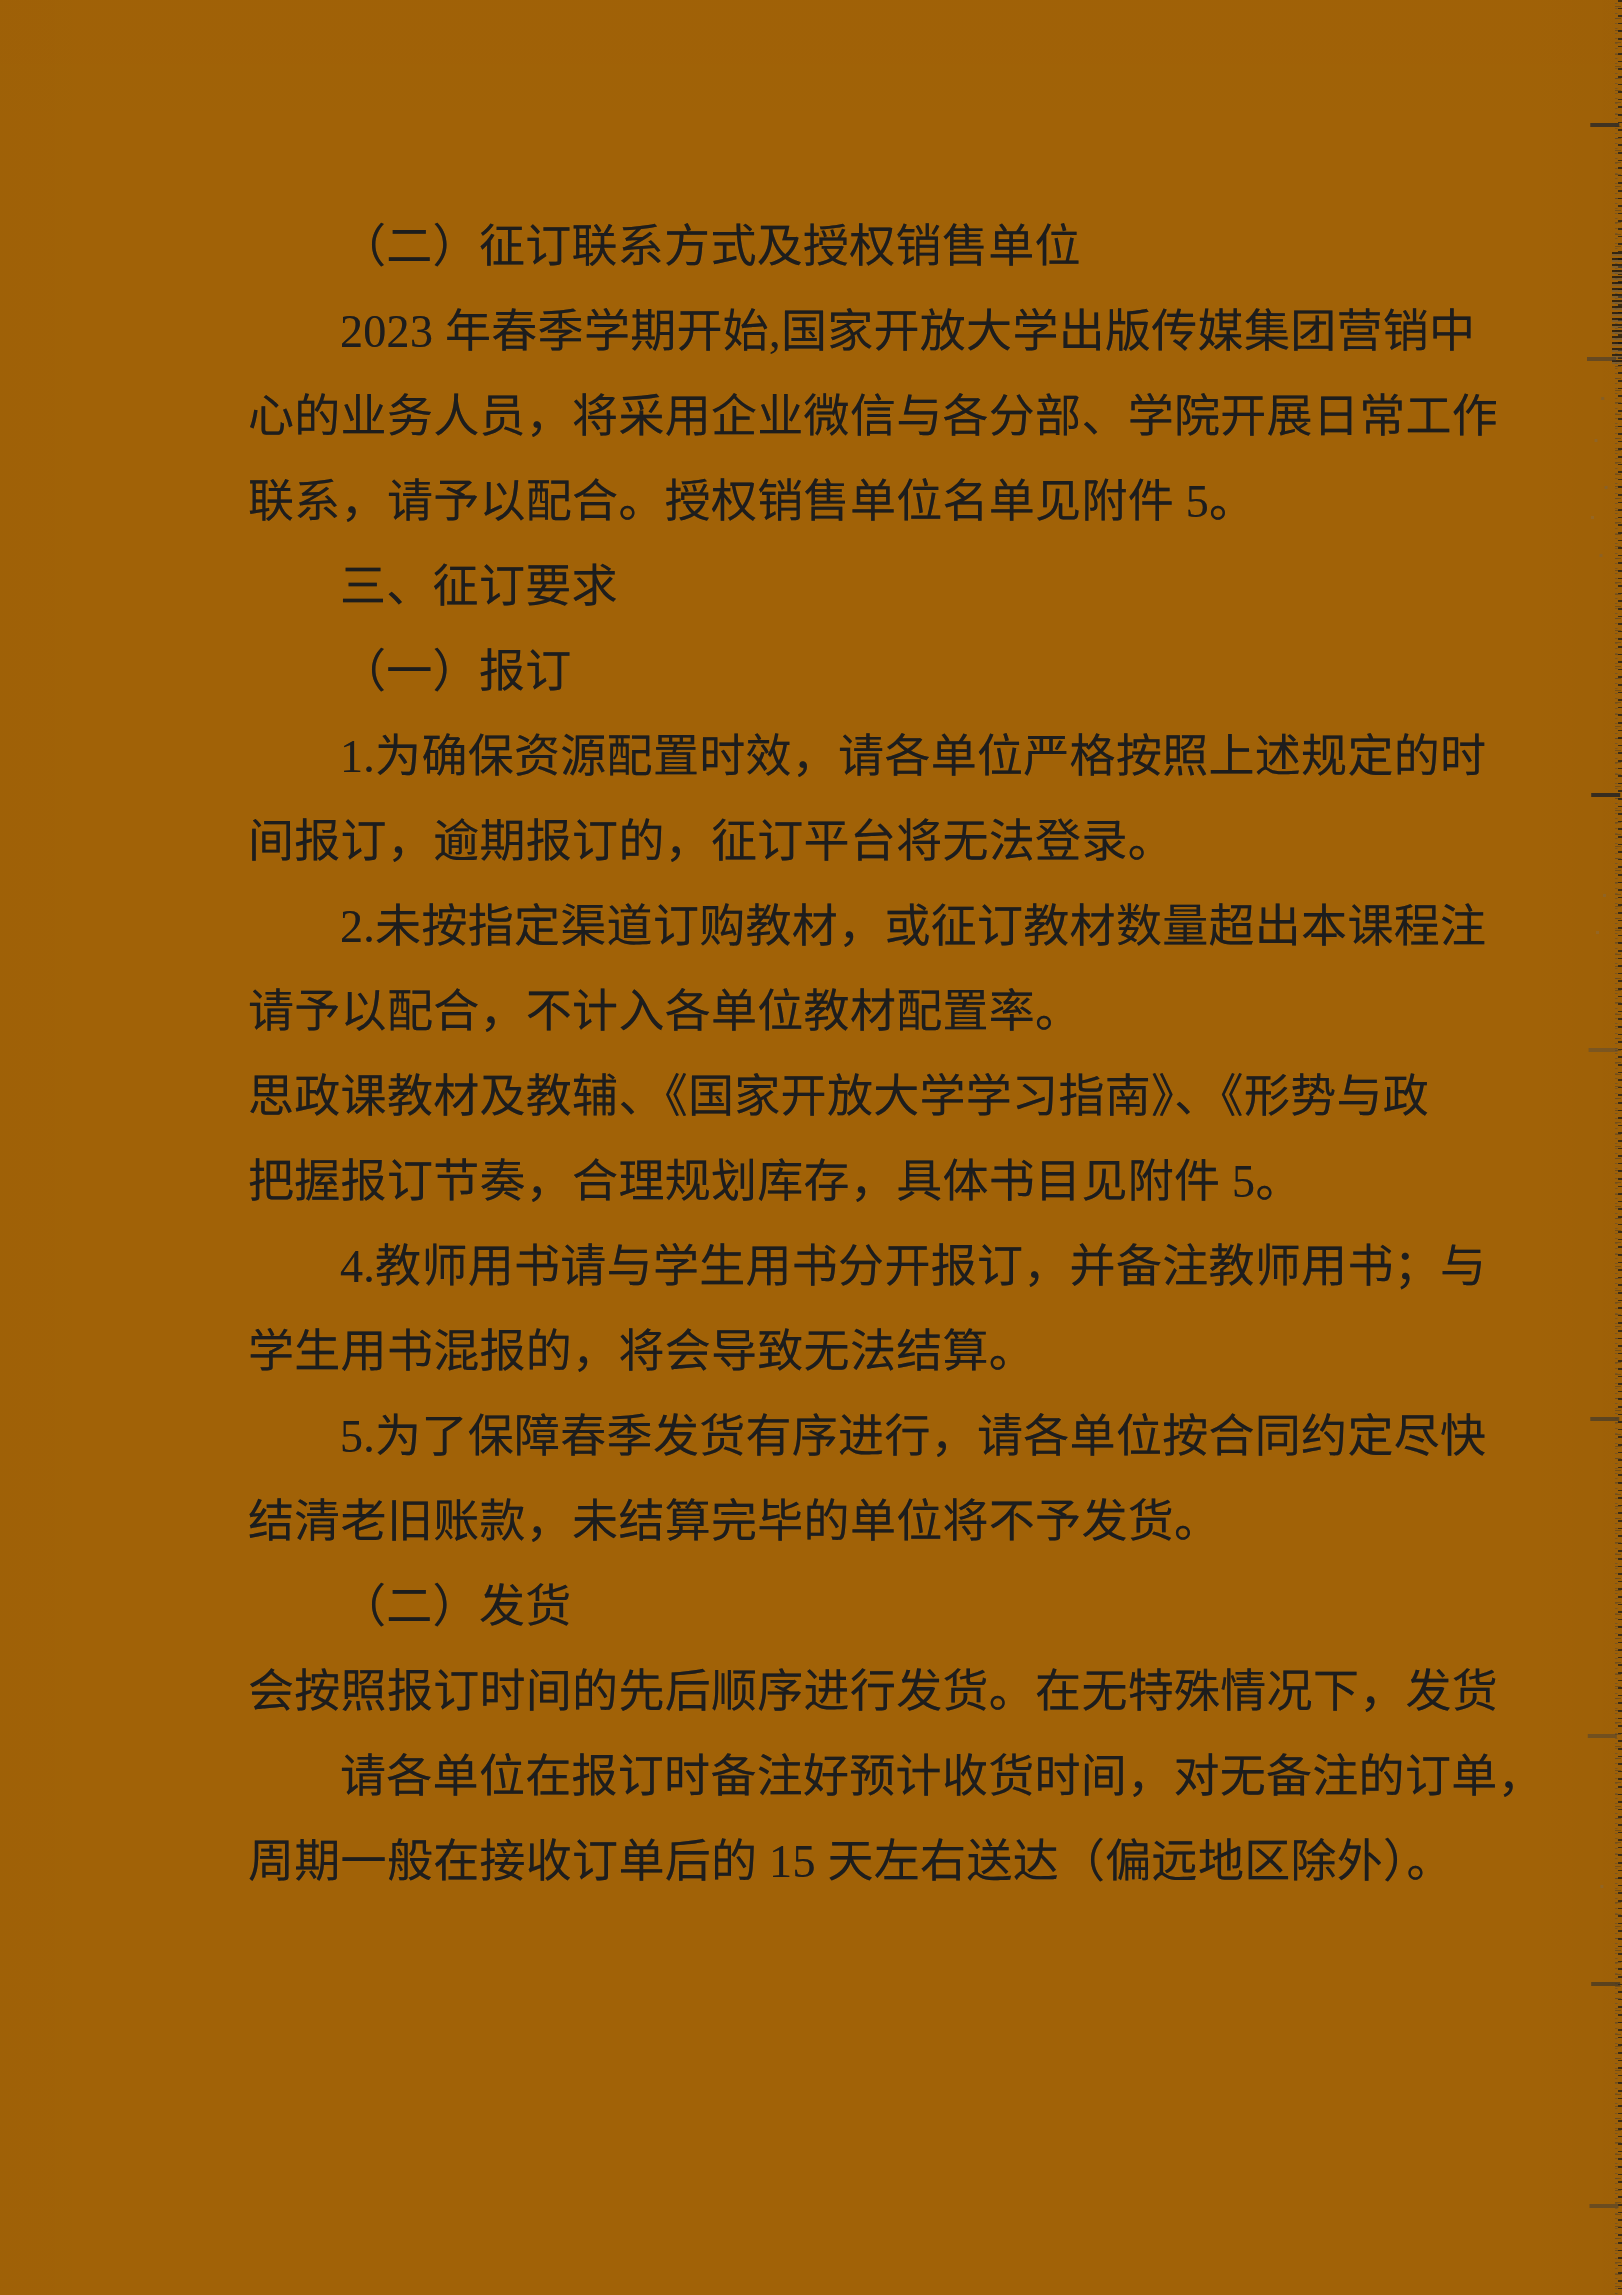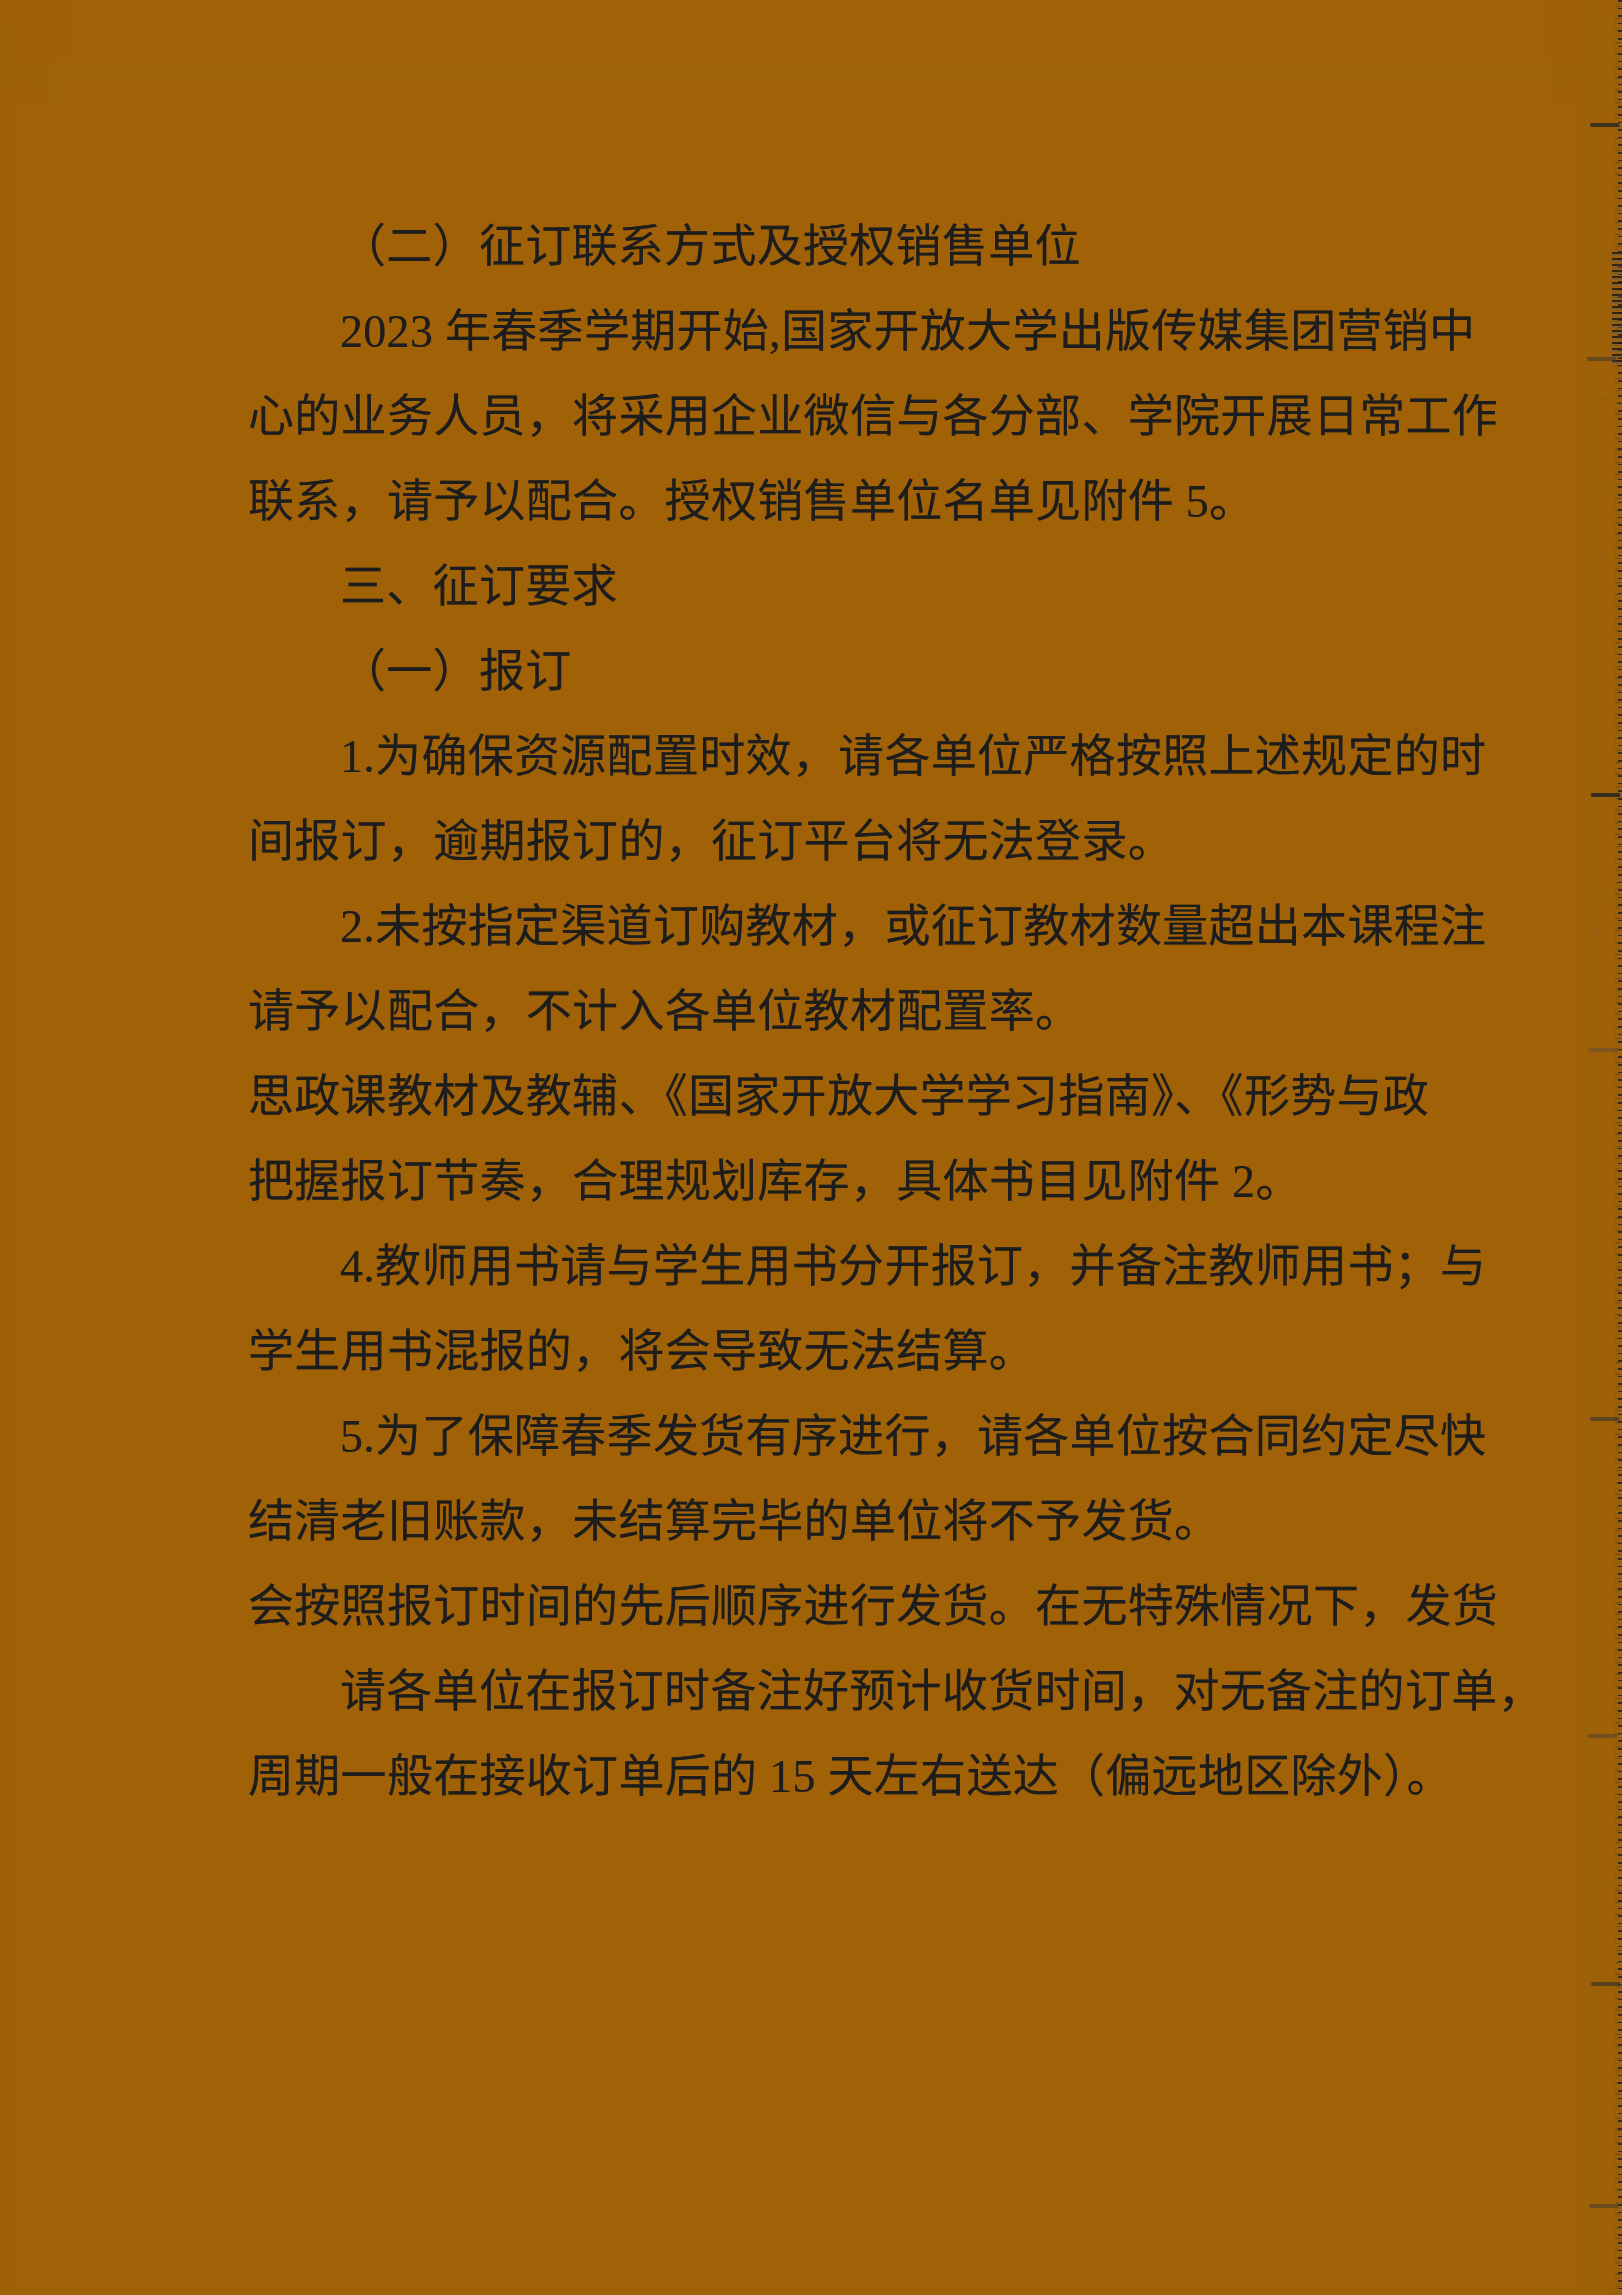--- a/index.html
+++ b/index.html
@@ -127,25 +127,26 @@
     <div class="line indent">2023 年春季学期开始,国家开放大学出版传媒集团营销中</div>
     <div class="line">心的业务人员，将采用企业微信与各分部、学院开展日常工作</div>
     <div class="line">联系，请予以配合。授权销售单位名单见附件 5。</div>
     <div class="line indent">三、征订要求</div>
     <div class="line indent">（一）报订</div>
     <div class="line indent">1.为确保资源配置时效，请各单位严格按照上述规定的时</div>
     <div class="line">间报订，逾期报订的，征订平台将无法登录。</div>
     <div class="line indent">2.未按指定渠道订购教材，或征订教材数量超出本课程注</div>
     <div class="line">请予以配合，不计入各单位教材配置率。</div>
     <div class="line">思政课教材及教辅、《国家开放大学学习指南》、《形势与政</div>
-    <div class="line">把握报订节奏，合理规划库存，具体书目见附件 2。</div>
+    <div class="line">把握报订节奏，合理规划库存，具体书目见附件 5。</div>
     <div class="line indent">4.教师用书请与学生用书分开报订，并备注教师用书；与</div>
     <div class="line">学生用书混报的，将会导致无法结算。</div>
     <div class="line indent">5.为了保障春季发货有序进行，请各单位按合同约定尽快</div>
     <div class="line">结清老旧账款，未结算完毕的单位将不予发货。</div>
+    <div class="line indent">（二）发货</div>
     <div class="line">会按照报订时间的先后顺序进行发货。在无特殊情况下，发货</div>
     <div class="line indent">请各单位在报订时备注好预计收货时间，对无备注的订单，</div>
     <div class="line">周期一般在接收订单后的 15 天左右送达（偏远地区除外）。</div>
   </main>
 
   <div class="scan-noise">
     <span class="dash-column"></span>
     <span class="dense-patch"></span>
     <span class="wide-marks"></span>
     <span class="specks"></span>

